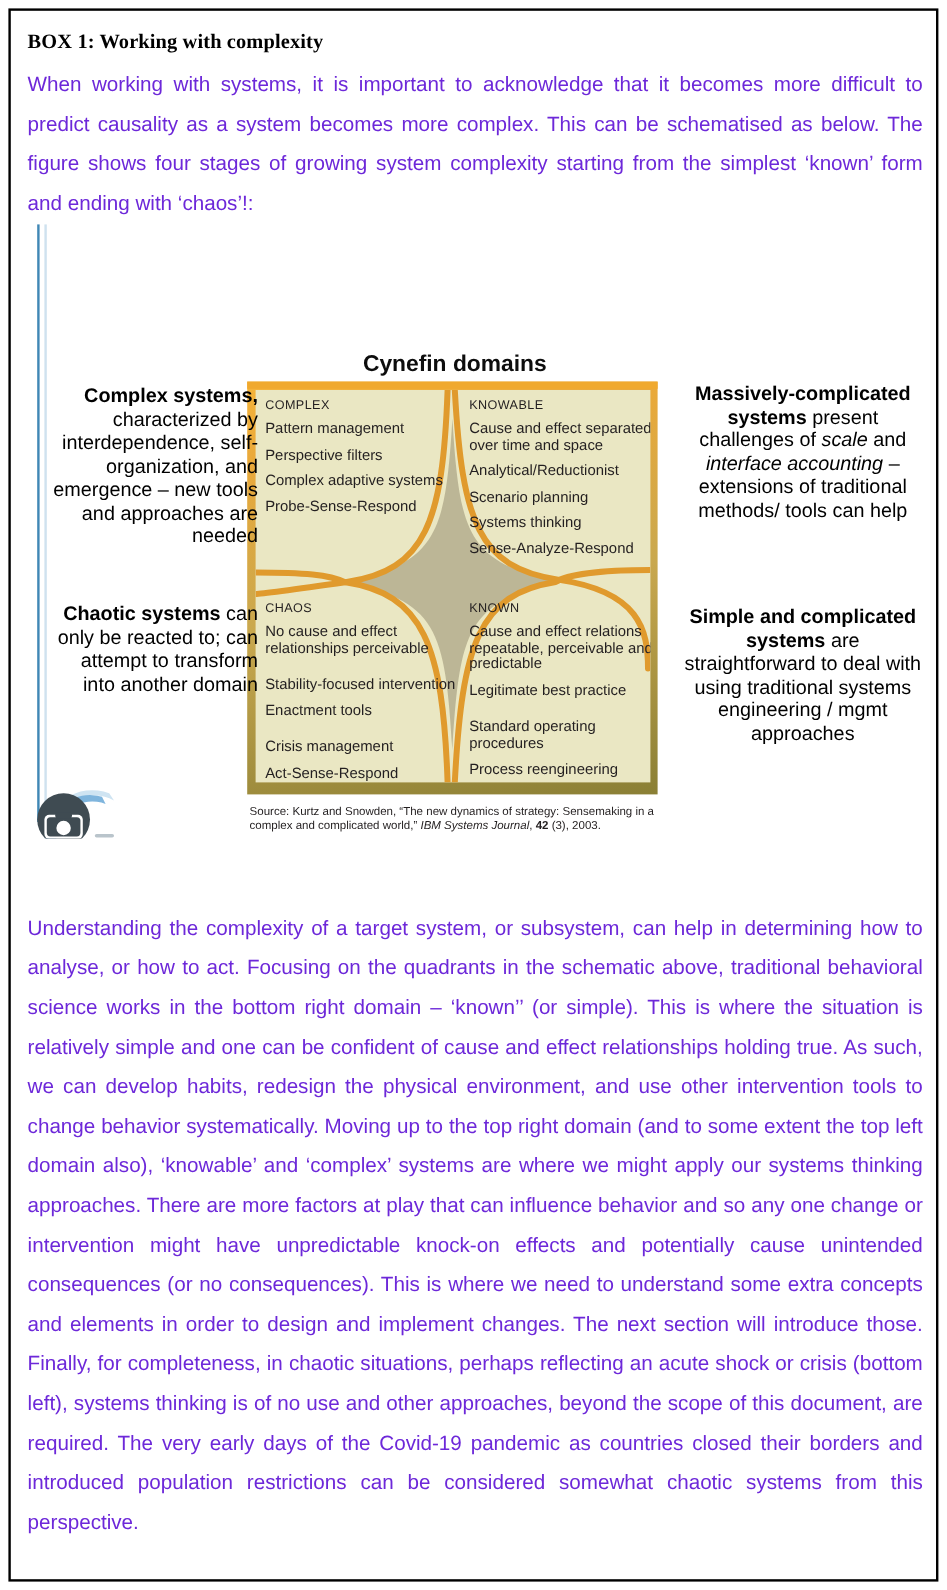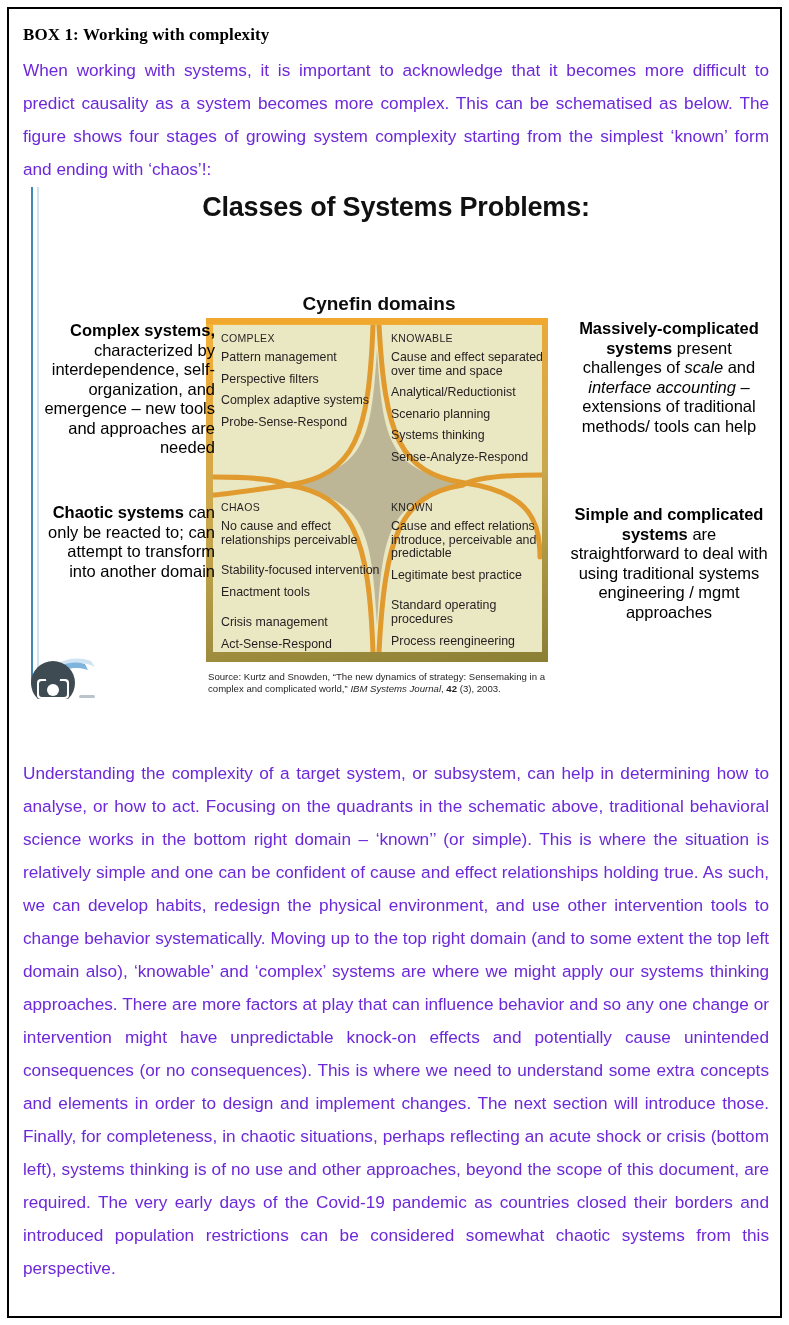--- a/index.html
+++ b/index.html
@@ -196,21 +196,20 @@
     <div class="box-title">BOX 1: Working with complexity</div>
     <p class="para top">When working with systems, it is important to acknowledge that it becomes more difficult to predict causality as a system becomes more complex. This can be schematised as below. The figure shows four stages of growing system complexity starting from the simplest ‘known’ form and ending with ‘chaos’!:</p>
   </div>
 
   <div id="figure">
 
     <div class="blue-rule b1"></div>
     <div class="blue-rule b2"></div>
 
     <div class="fig-title">
-      <div class="l1">Classes of Systems Problems:</div>
     </div>
 
     <div class="domains-label">Cynefin domains</div>
 
     <div id="cynefin">
       <div class="cyn-inner">
 
         <svg id="center-svg" viewBox="0 0 329 327" preserveAspectRatio="none">
 
           <path d="M164 24 C170 120 176 146 258 160 C176 174 170 200 164 300
@@ -243,21 +242,21 @@
           <div class="qhead">CHAOS</div>
           <div class="qline gap">No cause and effect relationships perceivable</div>
           <div class="qline">Stability-focused intervention</div>
           <div class="qline gap">Enactment tools</div>
           <div class="qline">Crisis management</div>
           <div class="qline">Act-Sense-Respond</div>
         </div>
 
         <div class="quad q-known">
           <div class="qhead">KNOWN</div>
-          <div class="qline">Cause and effect relations introduce, perceivable and predictable</div>
+          <div class="qline">Cause and effect relations repeatable, perceivable and predictable</div>
           <div class="qline gap">Legitimate best practice</div>
           <div class="qline">Standard operating procedures</div>
           <div class="qline">Process reengineering</div>
 
         </div>
 
       </div>
     </div>
 
     <div class="fig-source">

